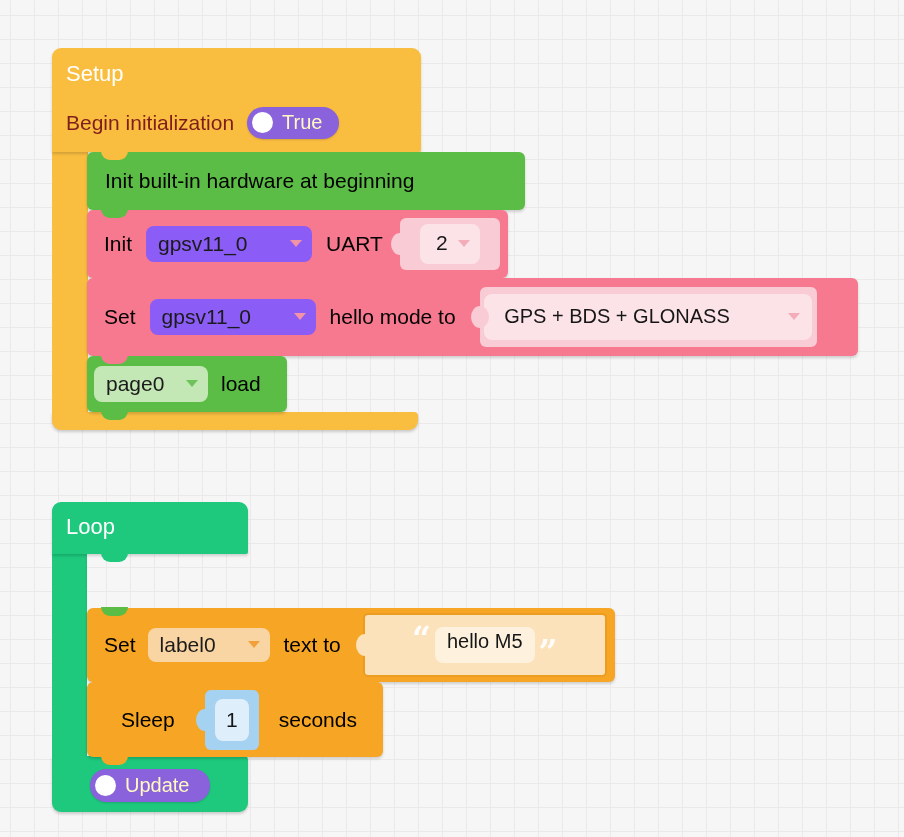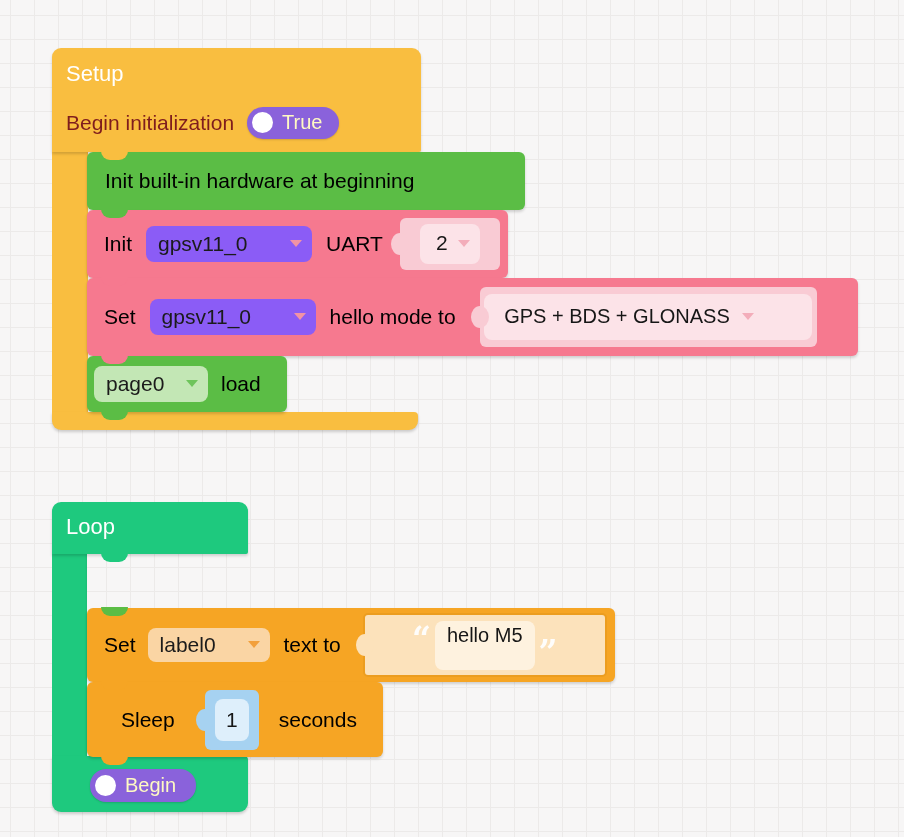--- a/index.html
+++ b/index.html
@@ -63,21 +63,21 @@
   .s-blue{background:#A6D2F1;}
   .s-blue .pill{background:#DEEFFB;}
   .pill{
     display:inline-flex;align-items:center;justify-content:center;gap:12px;
     border-radius:8px;color:#161616;box-sizing:border-box;
   }
   .s-string{
     background:#FCE2BB;border:2px solid #EC9D1F;border-radius:5px;
     display:flex;align-items:center;justify-content:center;gap:4px;
   }
-  .s-string .pill{background:#FEF2DF;font-size:20px;padding:3px 12px 23px;}
+  .s-string .pill{background:#FEF2DF;font-size:20px;padding:3px 12px 10px;}
   .quote{
     font-family:"DejaVu Serif",serif;font-size:33px;line-height:20px;
     color:#FFFFFF;opacity:0.95;font-weight:bold;
   }
   .q-open{transform:translateY(-6px);}
   .q-close{transform:translateY(8px);}
   
   .toggle{
     display:inline-flex;align-items:center;gap:9px;
     height:31px;border-radius:16px;background:#8A62DB;
@@ -129,21 +129,21 @@
   </div>
 
   <div class="abs blk pink" style="left:87px;top:278px;width:771px;height:78px;z-index:10;padding-left:17px;">
     <span class="t">Set</span>
     <span class="field f-pink" style="margin-left:14px;min-width:166px;">
       <span>gpsv11_0</span>
       <span class="arrow a-pink"></span>
     </span>
     <span class="t" style="margin-left:14px;">hello mode to</span>
     <span class="shadow s-pink" style="margin-left:24px;width:337px;height:60px;">
-      <span class="pill" style="height:46px;width:328px;justify-content:flex-start;padding:0 12px 2px 20px;font-size:20px;">
+      <span class="pill" style="height:46px;width:328px;justify-content:space-between;padding:0 12px 2px 20px;font-size:20px;">
         <span>GPS + BDS + GLONASS</span>
         <span class="arrow a-shadow"></span>
       </span>
     </span>
   </div>
 
   <div class="abs blk green" style="left:87px;top:356px;width:200px;height:56px;z-index:10;padding-left:7px;">
     <span class="field f-green" style="min-width:114px;">
       <span>page0</span>
       <span class="arrow a-green"></span>
@@ -159,21 +159,21 @@
 
   <div class="abs teal hdr" style="left:52px;top:502px;width:196px;height:52px;z-index:5;padding:12px 12px 0 14px;">
     <div class="title">Loop</div>
   </div>
 
   <div class="abs teal arm" style="left:52px;top:552px;width:35px;height:206px;z-index:4;"></div>
 
   <div class="abs teal bar" style="left:52px;top:756px;width:196px;height:56px;z-index:4;">
     <span class="toggle" style="position:absolute;left:38px;top:13px;height:32px;padding-right:20px;">
       <span class="knob"></span>
-      <span>Begin</span>
+      <span>Update</span>
     </span>
   </div>
 
 
   <div class="abs blk orange" style="left:87px;top:608px;width:528px;height:74px;z-index:10;padding-left:17px;">
     <span class="t">Set</span>
     <span class="field f-orange" style="margin-left:12px;min-width:122px;height:34px;">
       <span>label0</span>
       <span class="arrow a-orange"></span>
     </span>

